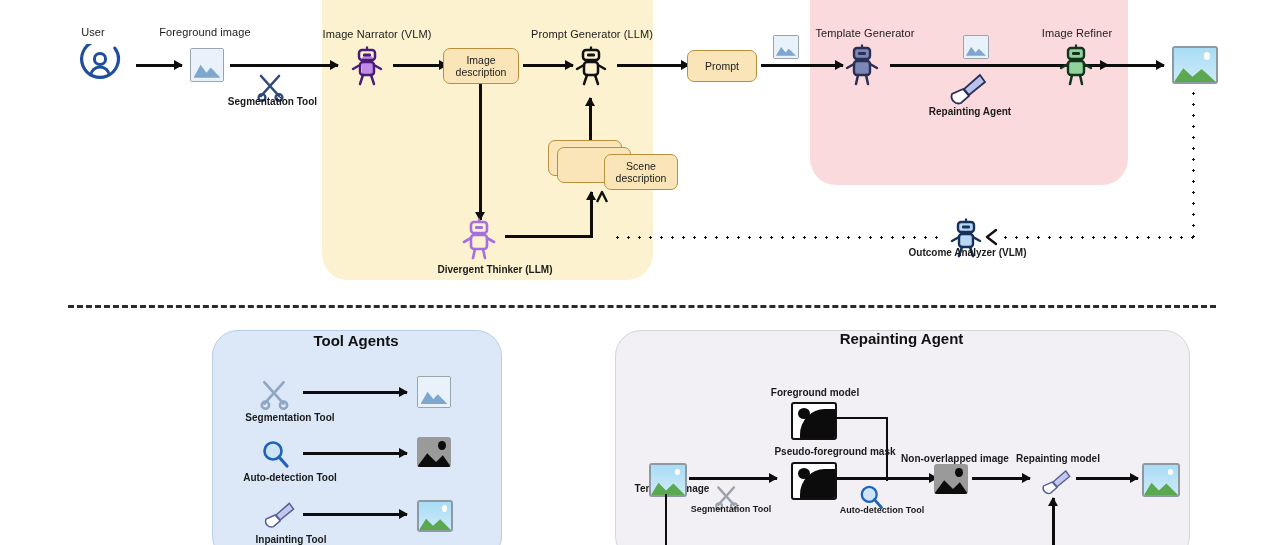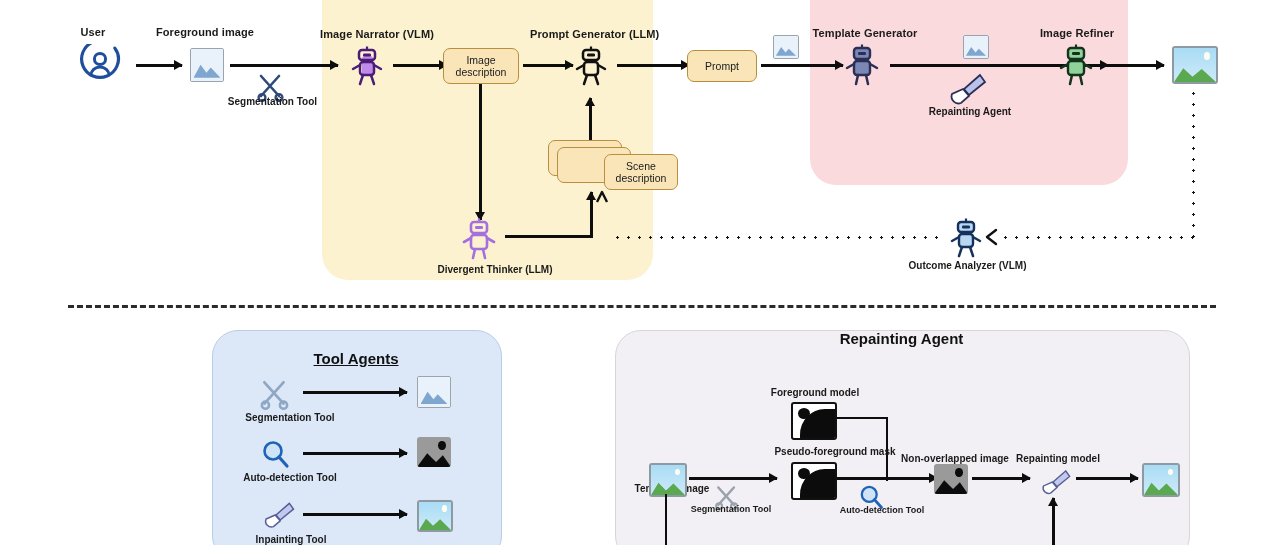--- a/index.html
+++ b/index.html
@@ -1,20 +1,20 @@
 <!DOCTYPE html>
 <html><head>
 <meta charset="utf-8">
 <style>
   html,body{margin:0;padding:0;background:#ffffff;}
   body{width:1280px;height:545px;position:relative;overflow:hidden;
        font-family:"Liberation Sans",sans-serif;color:#111;}
   .stage{position:relative;width:1280px;height:545px;}
   .abs{position:absolute;}
-  .lbl{position:absolute;font-weight:bold;font-size:11px;color:#1a1a1a;
+  .lbl{position:absolute;font-weight:normal;font-size:11px;color:#1a1a1a;
        white-space:nowrap;letter-spacing:.1px;text-align:center;}
   .panel{position:absolute;border-radius:26px;}
   .panel-yellow{background:#fdf2cf;}
   .panel-pink{background:#fbdade;}
   .panel-blue{background:#dce8f8;border:1px solid #b9cde6;}
   .panel-grey{background:#f2f0f4;border:1px solid #d8d4dc;}
   .panel-title{position:absolute;font-weight:bold;font-size:15px;color:#111;
        white-space:nowrap;text-align:center;}
   .arrow{position:absolute;background:#0d0d0d;height:2.6px;}
   .arrow:after{content:"";position:absolute;right:-1px;top:50%;
@@ -187,42 +187,42 @@
     <path d="M14 2 L5 9 L14 16" fill="none" stroke="#111" stroke-width="2.4" stroke-linecap="round" stroke-linejoin="round"></path>
   </svg>
 
   <svg class="ico" style="left:947px;top:218px;" width="38" height="40" viewBox="0 0 38 40">
     <rect x="11" y="4" width="16" height="10" rx="3" fill="#b7d7f2" stroke="#16325c" stroke-width="2.4"></rect>
     <rect x="15" y="7.5" width="8" height="3" rx="1.2" fill="#16325c"></rect>
     <path d="M19 0.5 v3.5" stroke="#16325c" stroke-width="2.2"></path>
     <rect x="12" y="16" width="14" height="13" rx="3" fill="#b7d7f2" stroke="#16325c" stroke-width="2.4"></rect>
     <path d="M12 19 L5 23 M26 19 L33 23 M15 29 L12 38 M23 29 L26 38" stroke="#16325c" stroke-width="2.5" stroke-linecap="round" fill="none"></path>
   </svg>
-  <div class="cap" style="left:890px;top:260px;width:155px;">Outcome Analyzer (VLM)</div>
+  <div class="cap" style="left:890px;top:247px;width:155px;">Outcome Analyzer (VLM)</div>
   <div class="dotline" style="left:612px;top:236px;width:330px;"></div>
 
   <svg class="ico" style="left:459px;top:218px;" width="40" height="42" viewBox="0 0 40 42">
     <rect x="12" y="4" width="16" height="11" rx="3" fill="none" stroke="#a66fe0" stroke-width="2.6"></rect>
     <rect x="16" y="8" width="8" height="3" rx="1.2" fill="#a66fe0"></rect>
     <path d="M20 0.5 v3.5" stroke="#a66fe0" stroke-width="2.2"></path>
     <rect x="12" y="17" width="16" height="14" rx="3" fill="none" stroke="#a66fe0" stroke-width="2.6"></rect>
     <path d="M12 20 L5 24 M28 20 L35 24 M16 31 L14 40 M24 31 L26 40" stroke="#a66fe0" stroke-width="2.6" stroke-linecap="round" fill="none"></path>
   </svg>
   <div class="cap" style="left:420px;top:264px;width:150px;">Divergent Thinker (LLM)</div>
 
   <div class="plain" style="left:505px;top:235px;width:88px;height:2.6px;"></div>
   <div class="varrow" style="left:590px;top:192px;height:45px;"></div>
   <svg class="ico" style="left:595px;top:190px;" width="20" height="14" viewBox="0 0 20 14">
     <path d="M2 12 L7 2 L12 12" fill="none" stroke="#111" stroke-width="2.4" stroke-linejoin="round"></path>
   </svg>
 
   <div class="dashdiv" style="left:68px;top:305px;width:1148px;"></div>
 
   <div class="panel panel-blue abs" style="left:212px;top:330px;width:288px;height:230px;"></div>
-  <div class="panel-title" style="left:212px;top:350px;width:288px;text-decoration:underline;">Tool Agents</div>
+  <div class="panel-title" style="left:212px;top:332px;width:288px;">Tool Agents</div>
 
   <svg class="ico" style="left:258px;top:378px;" width="34" height="32" viewBox="0 0 32 30">
     <path d="M6 4 L24 24 M24 4 L6 24" stroke="#90a7c4" stroke-width="2.6" fill="none" stroke-linecap="round"></path>
     <circle cx="7" cy="25.5" r="3.4" fill="none" stroke="#90a7c4" stroke-width="2.4"></circle>
     <circle cx="24" cy="25.5" r="3.4" fill="none" stroke="#90a7c4" stroke-width="2.4"></circle>
   </svg>
   <div class="arrow" style="left:303px;top:391px;width:104px;"></div>
   <div class="thumb" style="left:417px;top:376px;width:32px;height:30px;">
     <div class="sky"></div>
       <div class="mt"></div>

